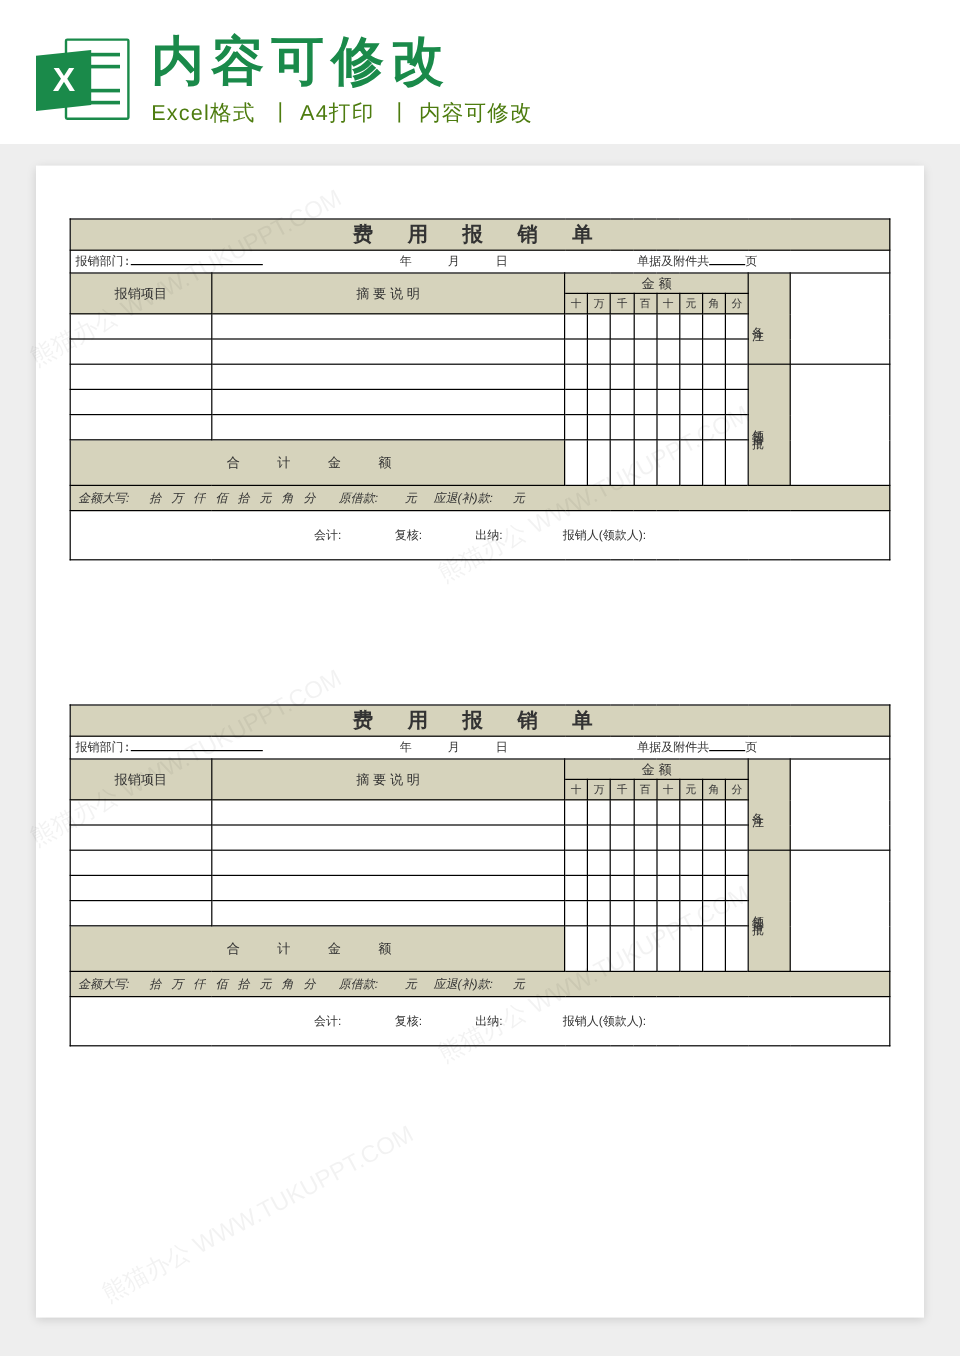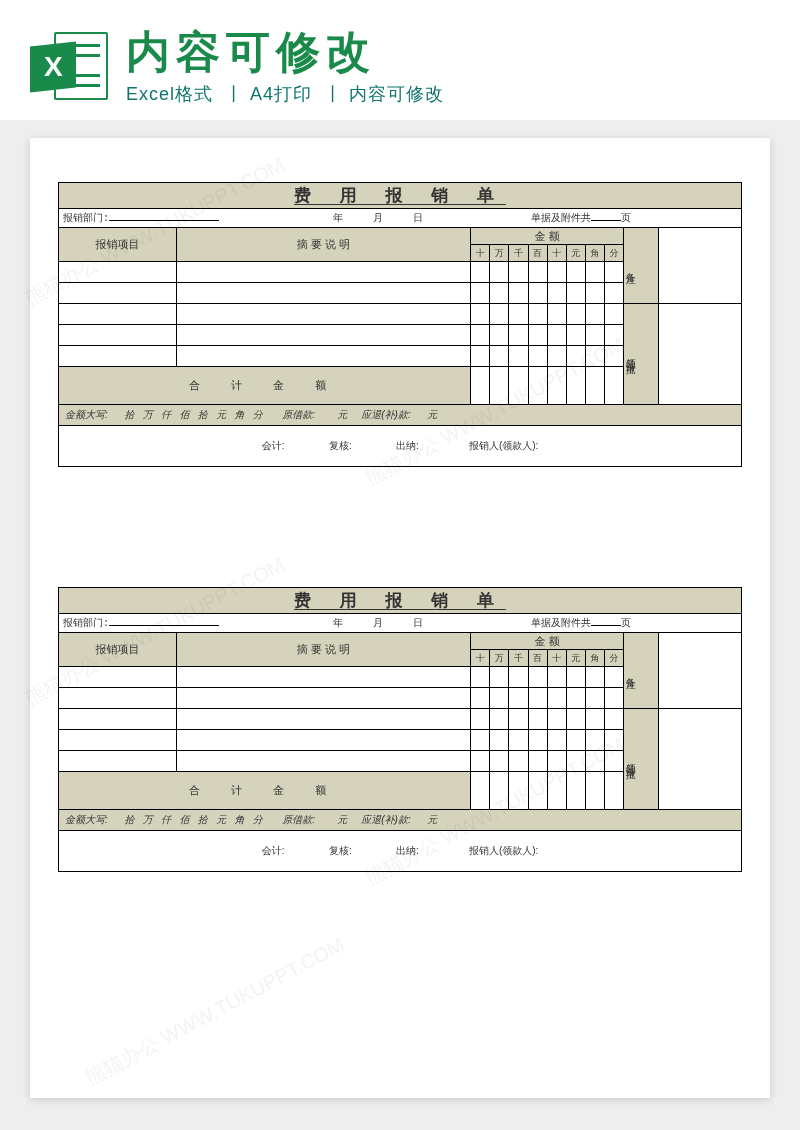--- a/index.html
+++ b/index.html
@@ -74,21 +74,21 @@
   }
   .header-text { flex: 1; }
   .title {
     color: #1a8a4a;
     font-size: 44px;
     font-weight: bold;
     letter-spacing: 6px;
     line-height: 1.1;
   }
   .subtitle {
-    color: #0f766e;
+    color: #4d7c0f;
     font-size: 18px;
     margin-top: 6px;
     letter-spacing: 1px;
   }
   .page {
     margin: 18px 30px 0 30px;
     background: #fff;
     box-shadow: 0 2px 8px rgba(0,0,0,0.15);
     height: 960px;
     padding: 44px 28px;
@@ -105,21 +105,20 @@
     border: 1px solid #000;
     padding: 0;
     text-align: center;
     vertical-align: middle;
   }
   .khaki { background: #d6d3bc; }
   .form-title {
     font-size: 17px;
     font-weight: bold;
     letter-spacing: 12px;
-    text-decoration: underline;
     text-underline-offset: 3px;
     height: 26px;
   }
   .info-row td { height: 18px; font-size: 10px; font-family: Liberation Mono, monospace; }
   .info-row .uline {
     border-bottom: 1px solid #000;
     display: inline-block;
     min-width: 50px;
   }
   .col-item { width: 80px; }

